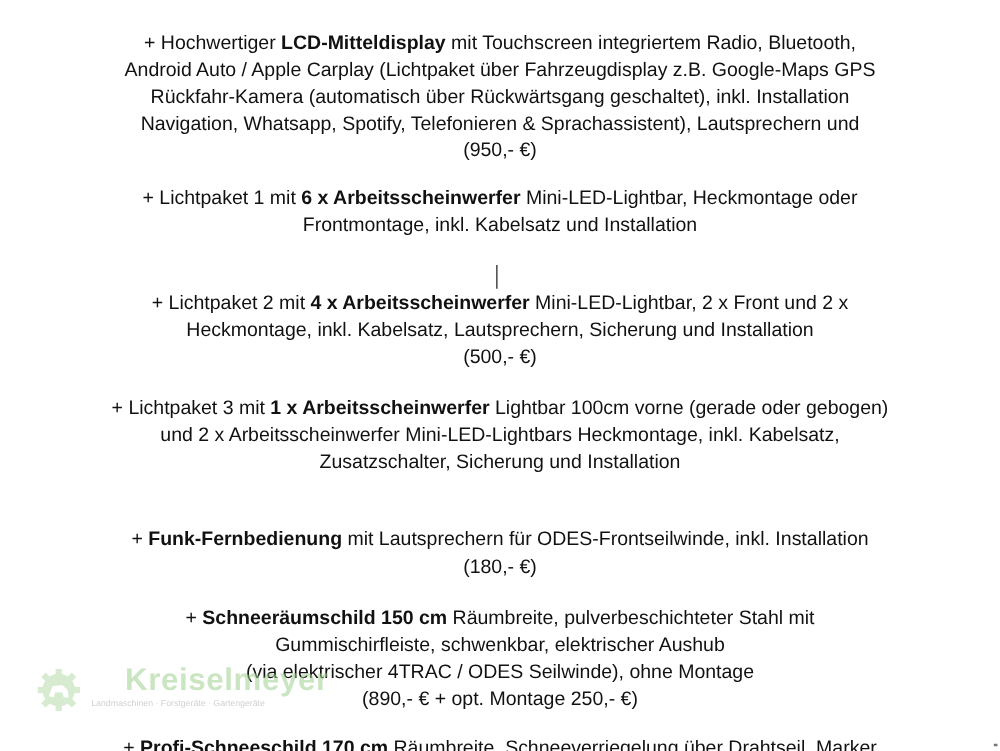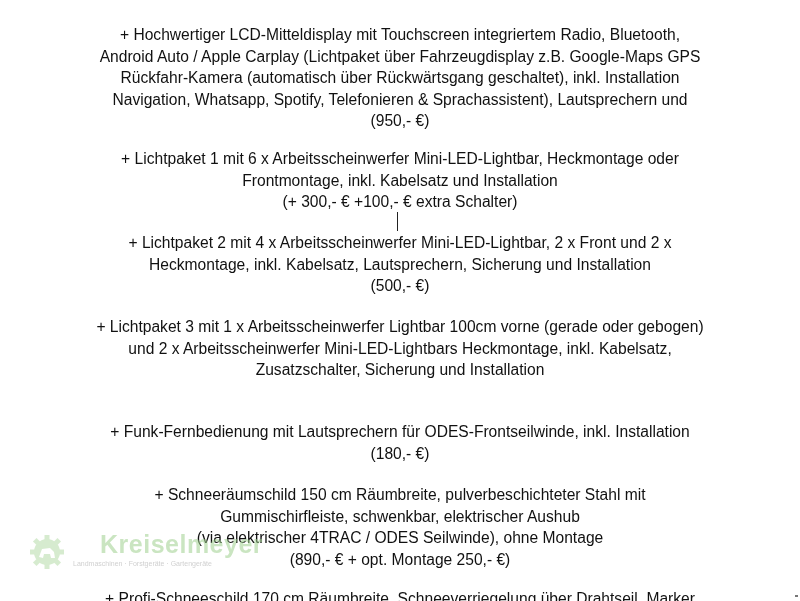--- a/index.html
+++ b/index.html
@@ -9,21 +9,21 @@
       font-family: "Liberation Sans", sans-serif;
       color: #111111;
     }
     .doc {
       position: absolute; left: 0; top: 0; width: 800px;
       font-size: 15.6px; line-height: 21.5px; text-align: center;
       font-stretch: condensed;
     }
     .item { position: absolute; left: 0; width: 800px; }
     .line { display: block; white-space: nowrap; }
-    b { font-weight: normal; }
+    b { font-weight: bold; }
     .cursor-bar {
       position: absolute; left: 397px; top: 212px; width: 1px; height: 19px; background: #222;
     }
     .watermark {
       position: absolute; left: 30px; top: 532px; width: 190px; height: 40px; opacity: 0.55;
     }
     .wm-logo { position: absolute; left: 0; top: 3px; width: 34px; height: 34px; }
     .wm-name {
       position: absolute; left: 42px; top: -2px; font-size: 25px; font-weight: bold;
       color: #9fd08f; letter-spacing: 0.5px; font-family: "Liberation Sans", sans-serif; margin-left: 28px;
@@ -42,21 +42,20 @@
     <span class="line"><span>+ Hochwertiger </span><b>LCD-Mitteldisplay</b><span> mit Touchscreen integriertem Radio, Bluetooth,</span></span>
     <span class="line">Android Auto / Apple Carplay (Lichtpaket über Fahrzeugdisplay z.B. Google-Maps GPS</span>
     <span class="line">Rückfahr-Kamera (automatisch über Rückwärtsgang geschaltet), inkl. Installation</span>
     <span class="line">Navigation, Whatsapp, Spotify, Telefonieren &amp; Sprachassistent), Lautsprechern und</span>
     <span class="line">(950,- €)</span>
   </div>
 
   <div class="item" style="top:148px">
     <span class="line"><span>+ Lichtpaket 1 mit </span><b>6 x Arbeitsscheinwerfer</b><span> Mini-LED-Lightbar, Heckmontage oder</span></span>
     <span class="line">Frontmontage, inkl. Kabelsatz und Installation</span>
-    <span class="line">(+ 300,- € +100,- € extra Schalter)</span>
   </div>
 
   <div class="cursor-bar"></div>
 
   <div class="item" style="top:232px">
     <span class="line"><span>+ Lichtpaket 2 mit </span><b>4 x Arbeitsscheinwerfer</b><span> Mini-LED-Lightbar, 2 x Front und 2 x</span></span>
     <span class="line">Heckmontage, inkl. Kabelsatz, Lautsprechern, Sicherung und Installation</span>
     <span class="line">(500,- €)</span>
   </div>
 

